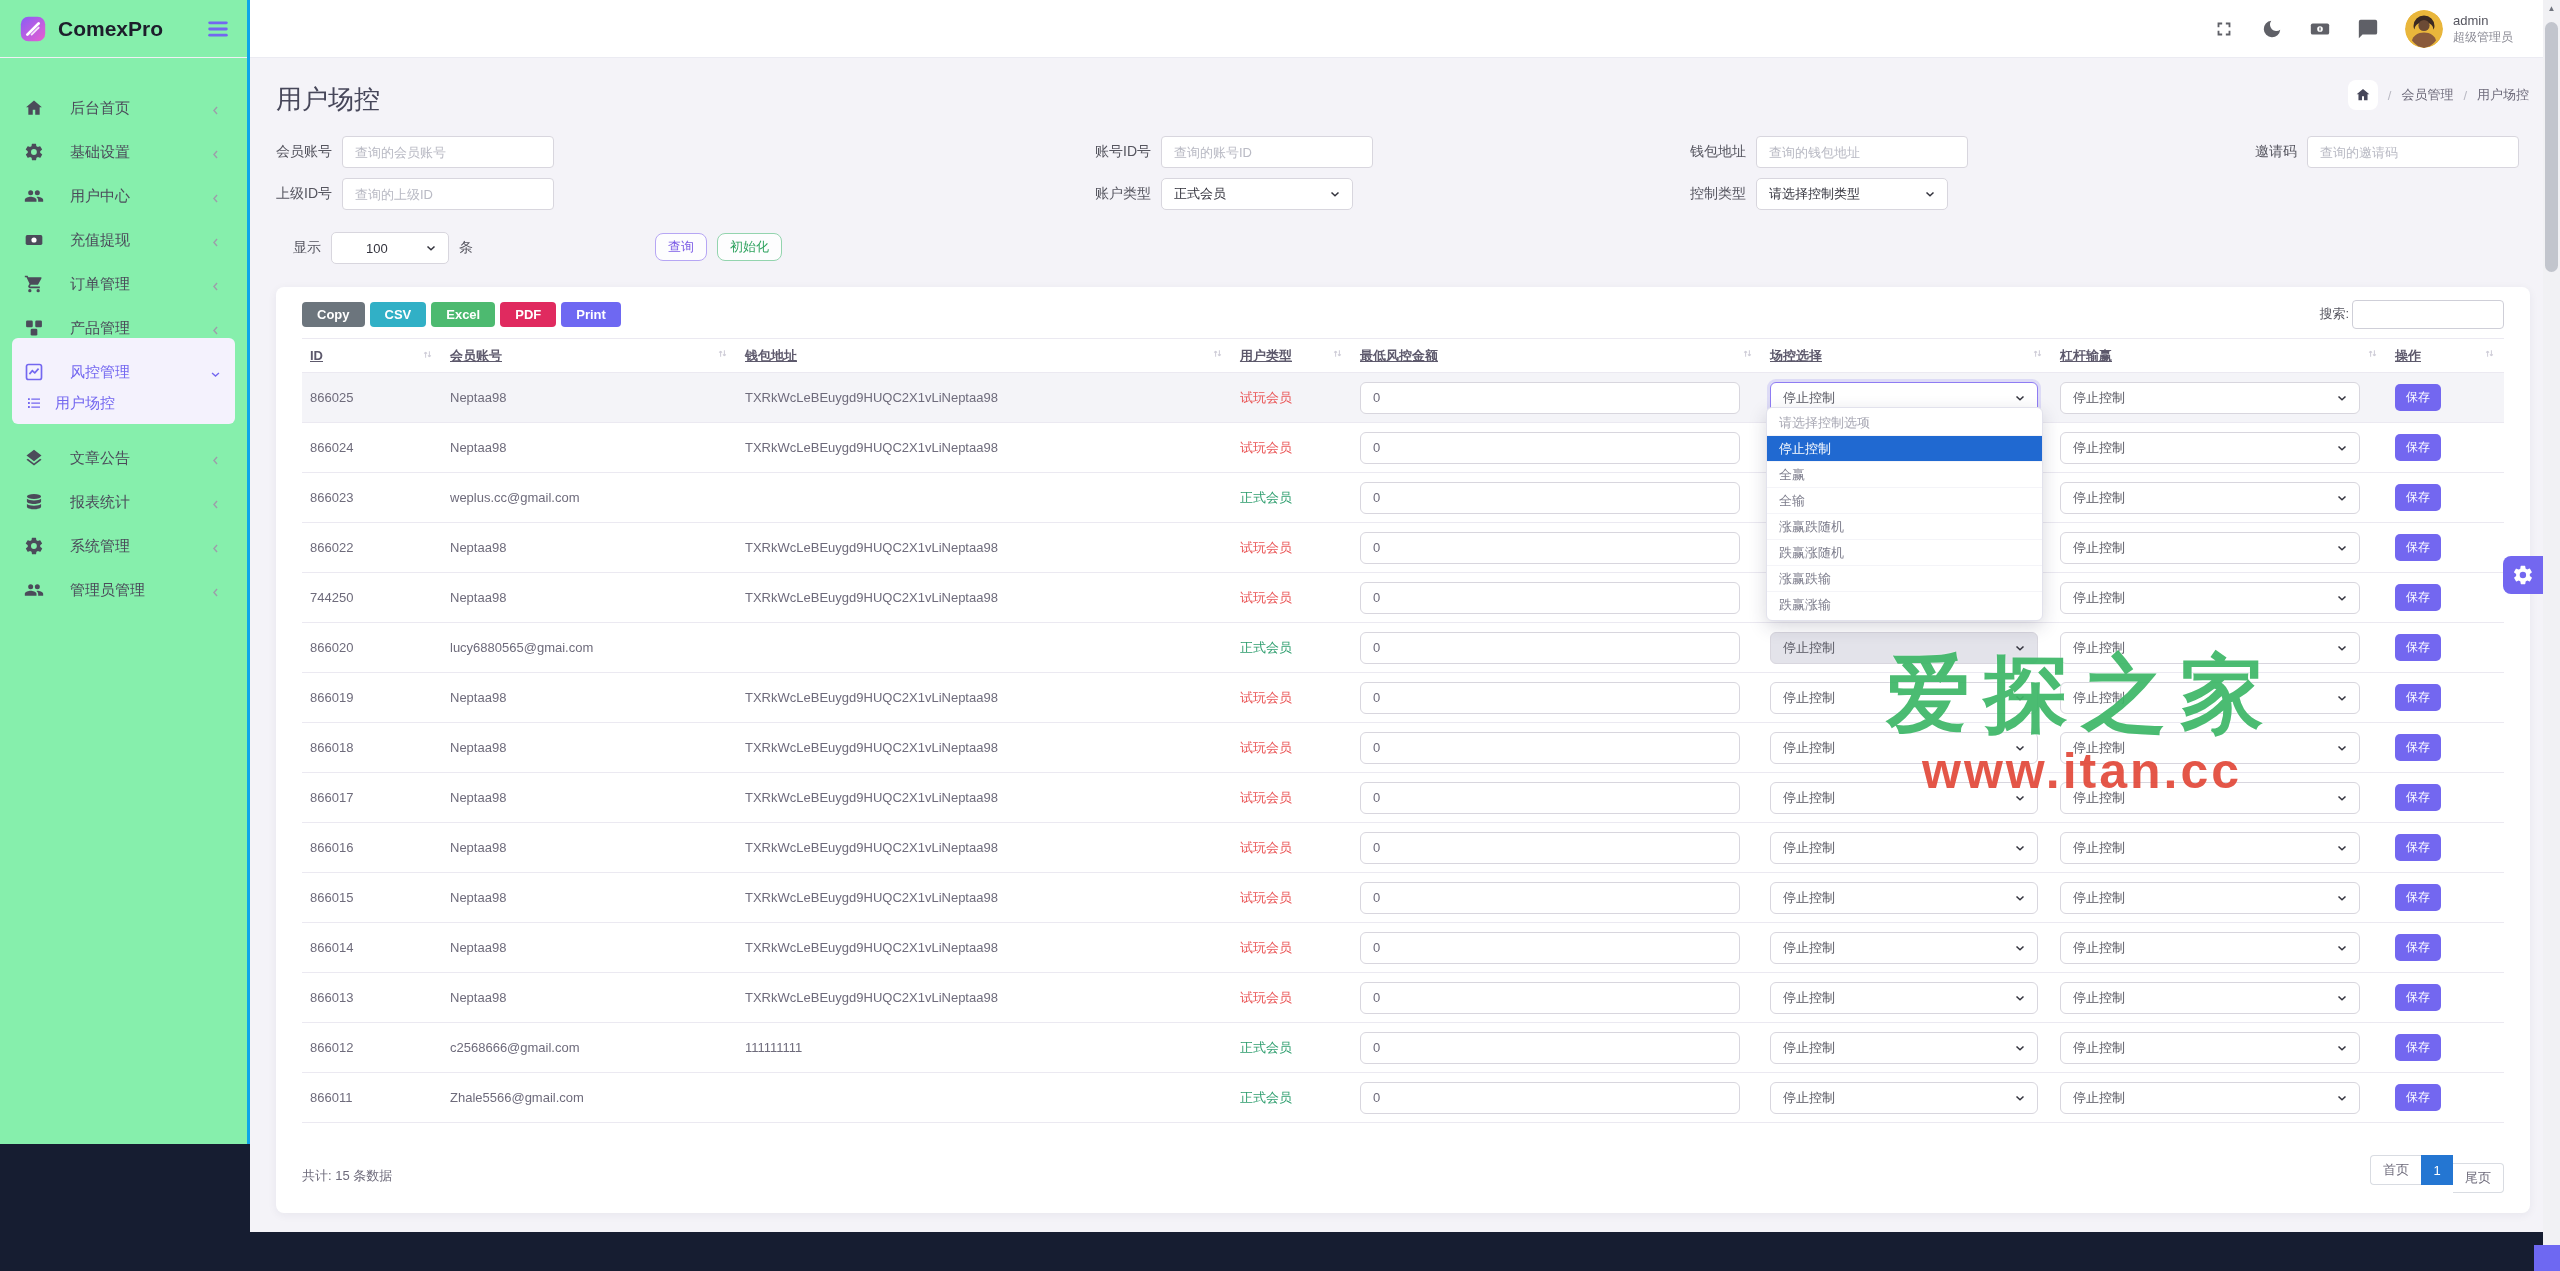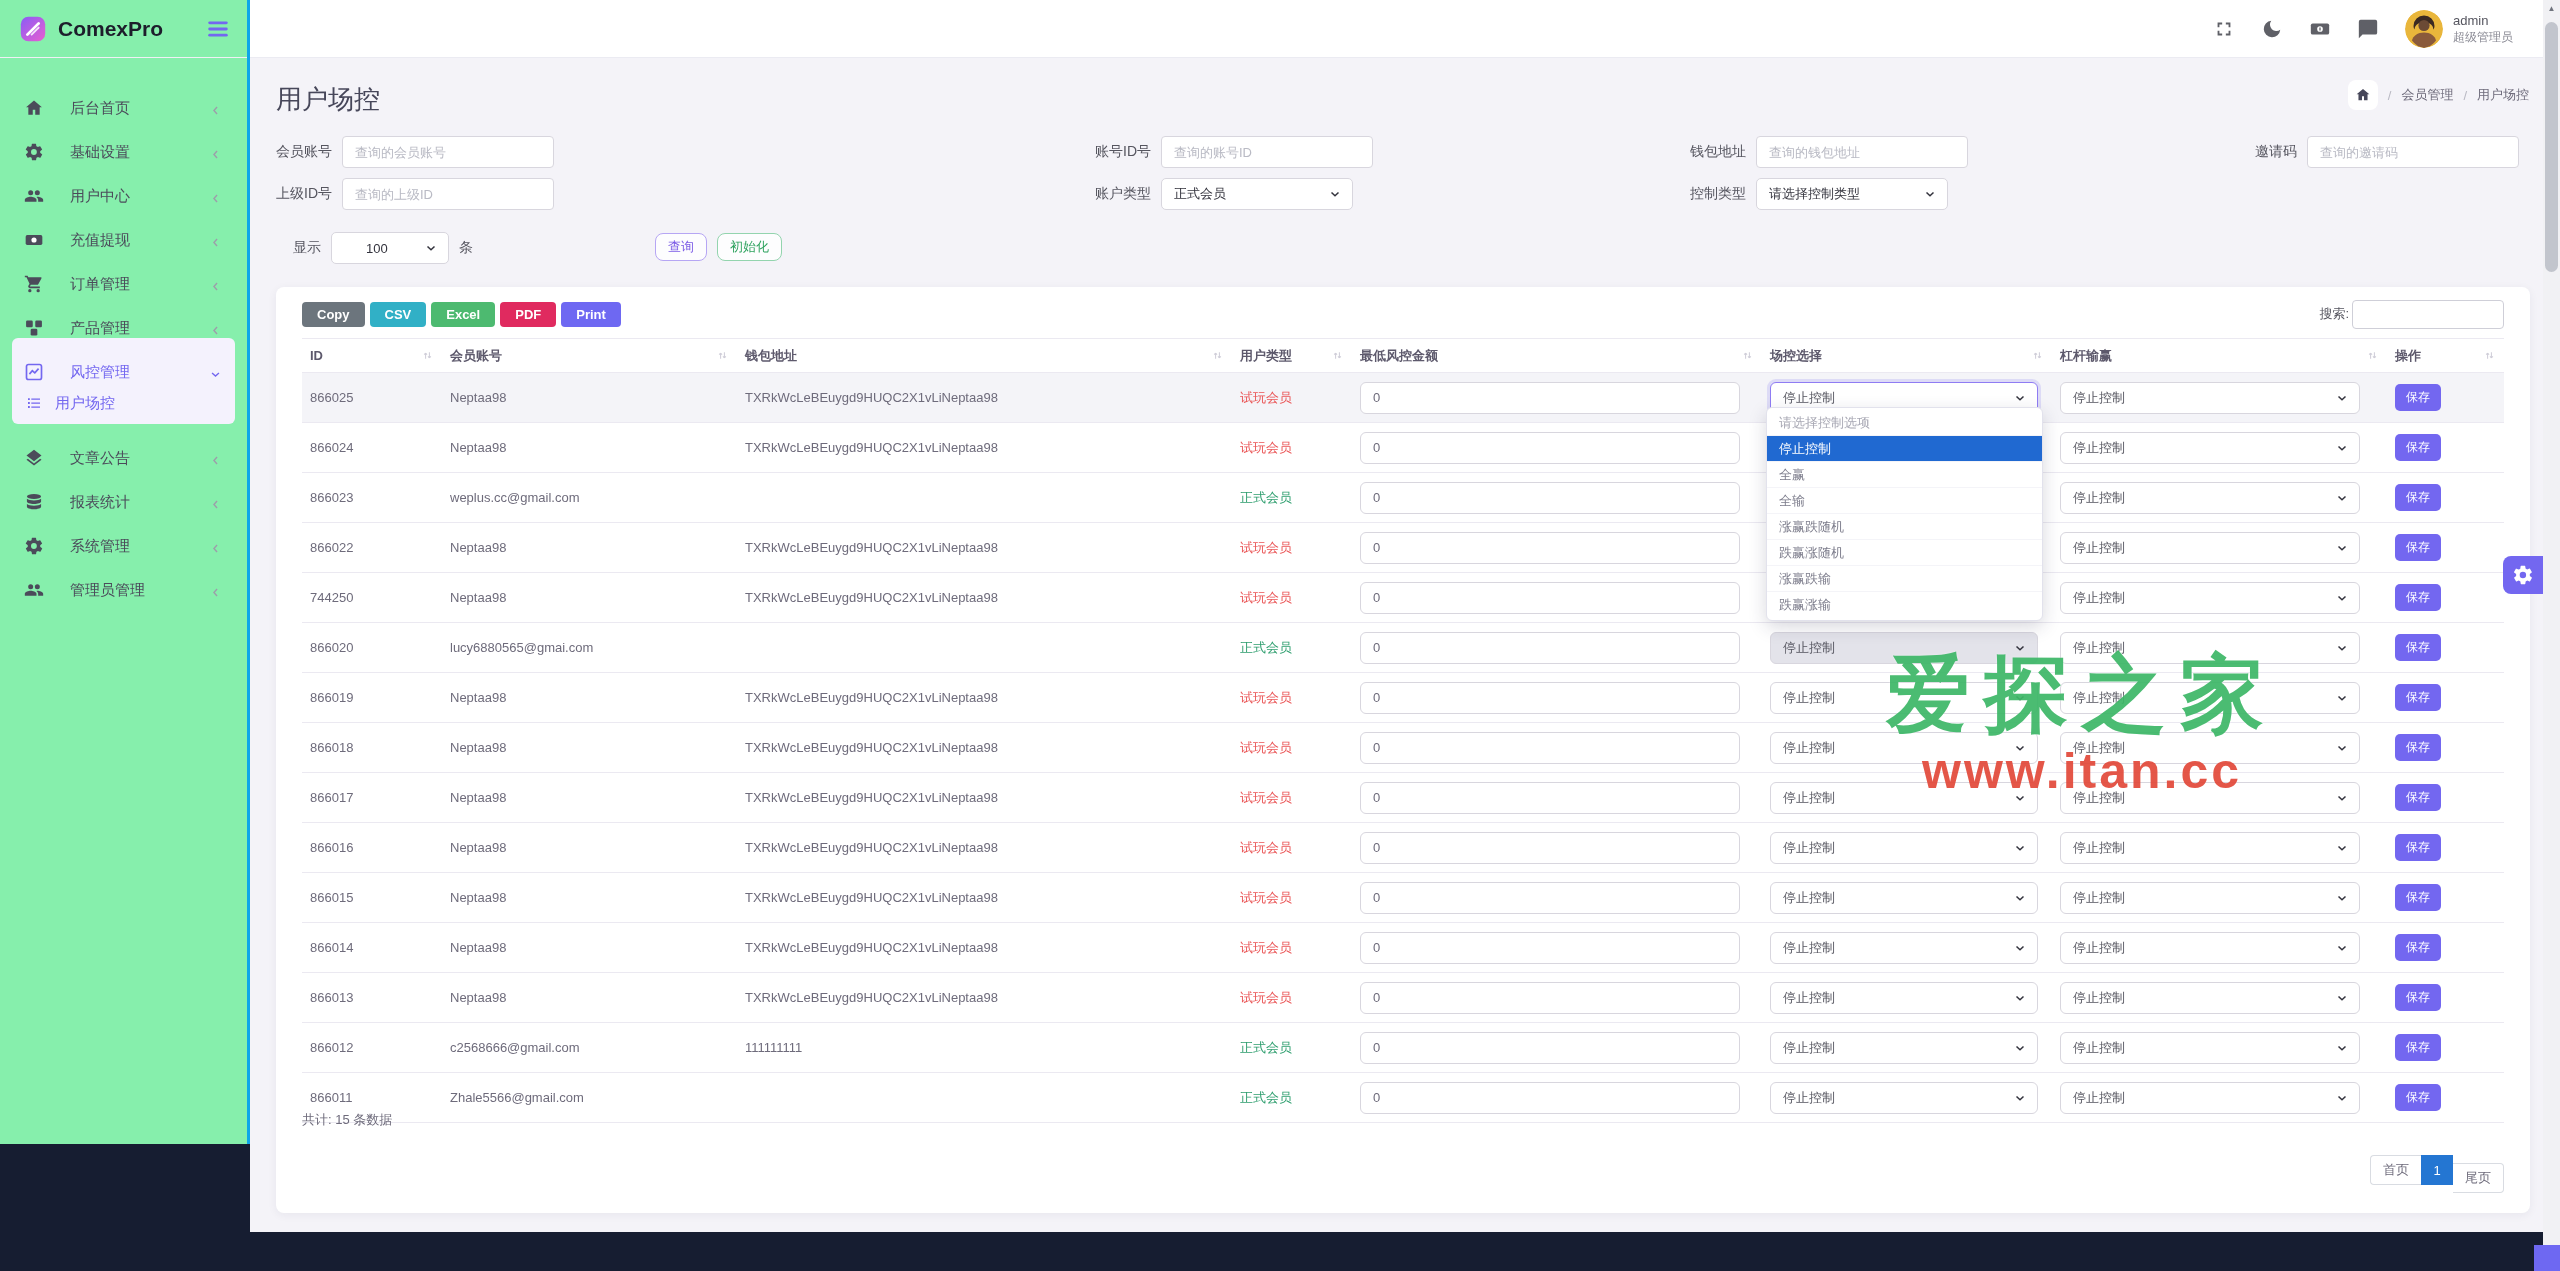--- a/index.html
+++ b/index.html
@@ -61,35 +61,35 @@
   
   .card { position:absolute; left:26px; top:229px; width:2254px; height:926px; background:#fff; border-radius:8px; box-shadow:0 2px 10px rgba(35,35,70,.06); }
   .card-inner { padding:12px 26px 0; }
   .toolbar { display:flex; align-items:center; height:30px; }
   .export-btn { height:25px; padding:0 15px; border:none; border-radius:4px; color:#fff; font-size:13px; font-weight:bold; margin-right:5px; cursor:pointer; }
   .toolbar-search { margin-left:auto; display:flex; align-items:center; gap:3px; font-size:13px; color:#55555f; }
   .search-input { width:152px; height:29px; border:1px solid #cfcfd8; border-radius:4px; background:#fff; padding:0 8px; outline:none; }
 
   table.grid { margin-top:9px; width:2202px; border-collapse:collapse; table-layout:fixed; font-size:13px; color:#6e6b7b; }
   .grid th { border-top:1px solid #ebe9f1; border-bottom:1px solid #ebe9f1; height:34px; font-size:13px; color:#5d596c; font-weight:bold; text-align:left; padding:0 8px; cursor:pointer; }
-  .th-inner { display:flex; align-items:center; justify-content:space-between; gap:16px; }
+  .th-inner { display:flex; justify-content:space-between; gap:16px;text-decoration:underline; }
   .sort-icon { color:#cfcdd8; flex:none; display:flex; }
   .grid td { border-bottom:1px solid #ebe9f1; height:50px; padding:0 8px; }
   tr.hl td { background:#f4f4f8; }
   .t-demo { color:#ea5455; }
   .t-formal { color:#2e9e6e; }
   .min-input { width:380px; height:32px; border:1px solid #d8d6de; border-radius:6px; padding:0 12px; color:#6e6b7b; font-size:13px; background:#fff; outline:none; }
   .rowsel { width:268px; height:32px; border:1px solid #d8d6de; border-radius:6px; background:#fff; display:flex; align-items:center; justify-content:space-between; padding:0 10px 0 12px; font-size:13px; color:#55555f; cursor:pointer; }
   .rowsel.wide { width:300px; }
   .rowsel.focus { border-color:#8f7cf3; box-shadow:0 0 0 3px rgba(115,103,240,.18); }
   .rowsel.muted { background:#e3e3ea; }
   .rowsel .chev { display:flex; color:#33333d; }
   .save-btn { height:27px; padding:0 11px; background:#7367f0; color:#fff; border:none; border-radius:5px; font-size:12px; cursor:pointer; }
 
-  .total-line { position:absolute; left:26px; top:824px; font-size:13px; color:#6e6b7b; }
+  .total-line { position:absolute; left:26px; top:880px; font-size:13px; color:#6e6b7b; }
   .pagination { position:absolute; right:26px; top:868px; display:flex; }
   .page-btn { min-width:50px; height:30px; border:1px solid #d9dce2; background:#fff; color:#6e6b7b; font-size:13px; display:flex; align-items:center; justify-content:center; padding:0 12px; cursor:pointer; }
   .page-btn.first { border-radius:4px 0 0 4px; border-right:none; }
   .page-btn.last  { border-radius:0 4px 4px 0; border-left:none;margin-top:8px; }
   .page-btn.current { background:#2476d2; border-color:#2476d2; color:#fff; min-width:32px; padding:0; }
 
   
   .dropdown-panel { position:absolute; left:1766px; top:407px; width:277px; background:#fff; border:1px solid #e2e2ec; border-radius:6px; box-shadow:0 6px 18px rgba(40,40,70,.18); z-index:30; padding:2px 0; }
   .dd-option { height:26px; line-height:26px; padding:0 12px; font-size:13px; color:#7d7d8c; border-bottom:1px solid #f4f4f8; cursor:pointer; white-space:nowrap; overflow:hidden; }
   .dd-option:last-child { border-bottom:none; }

